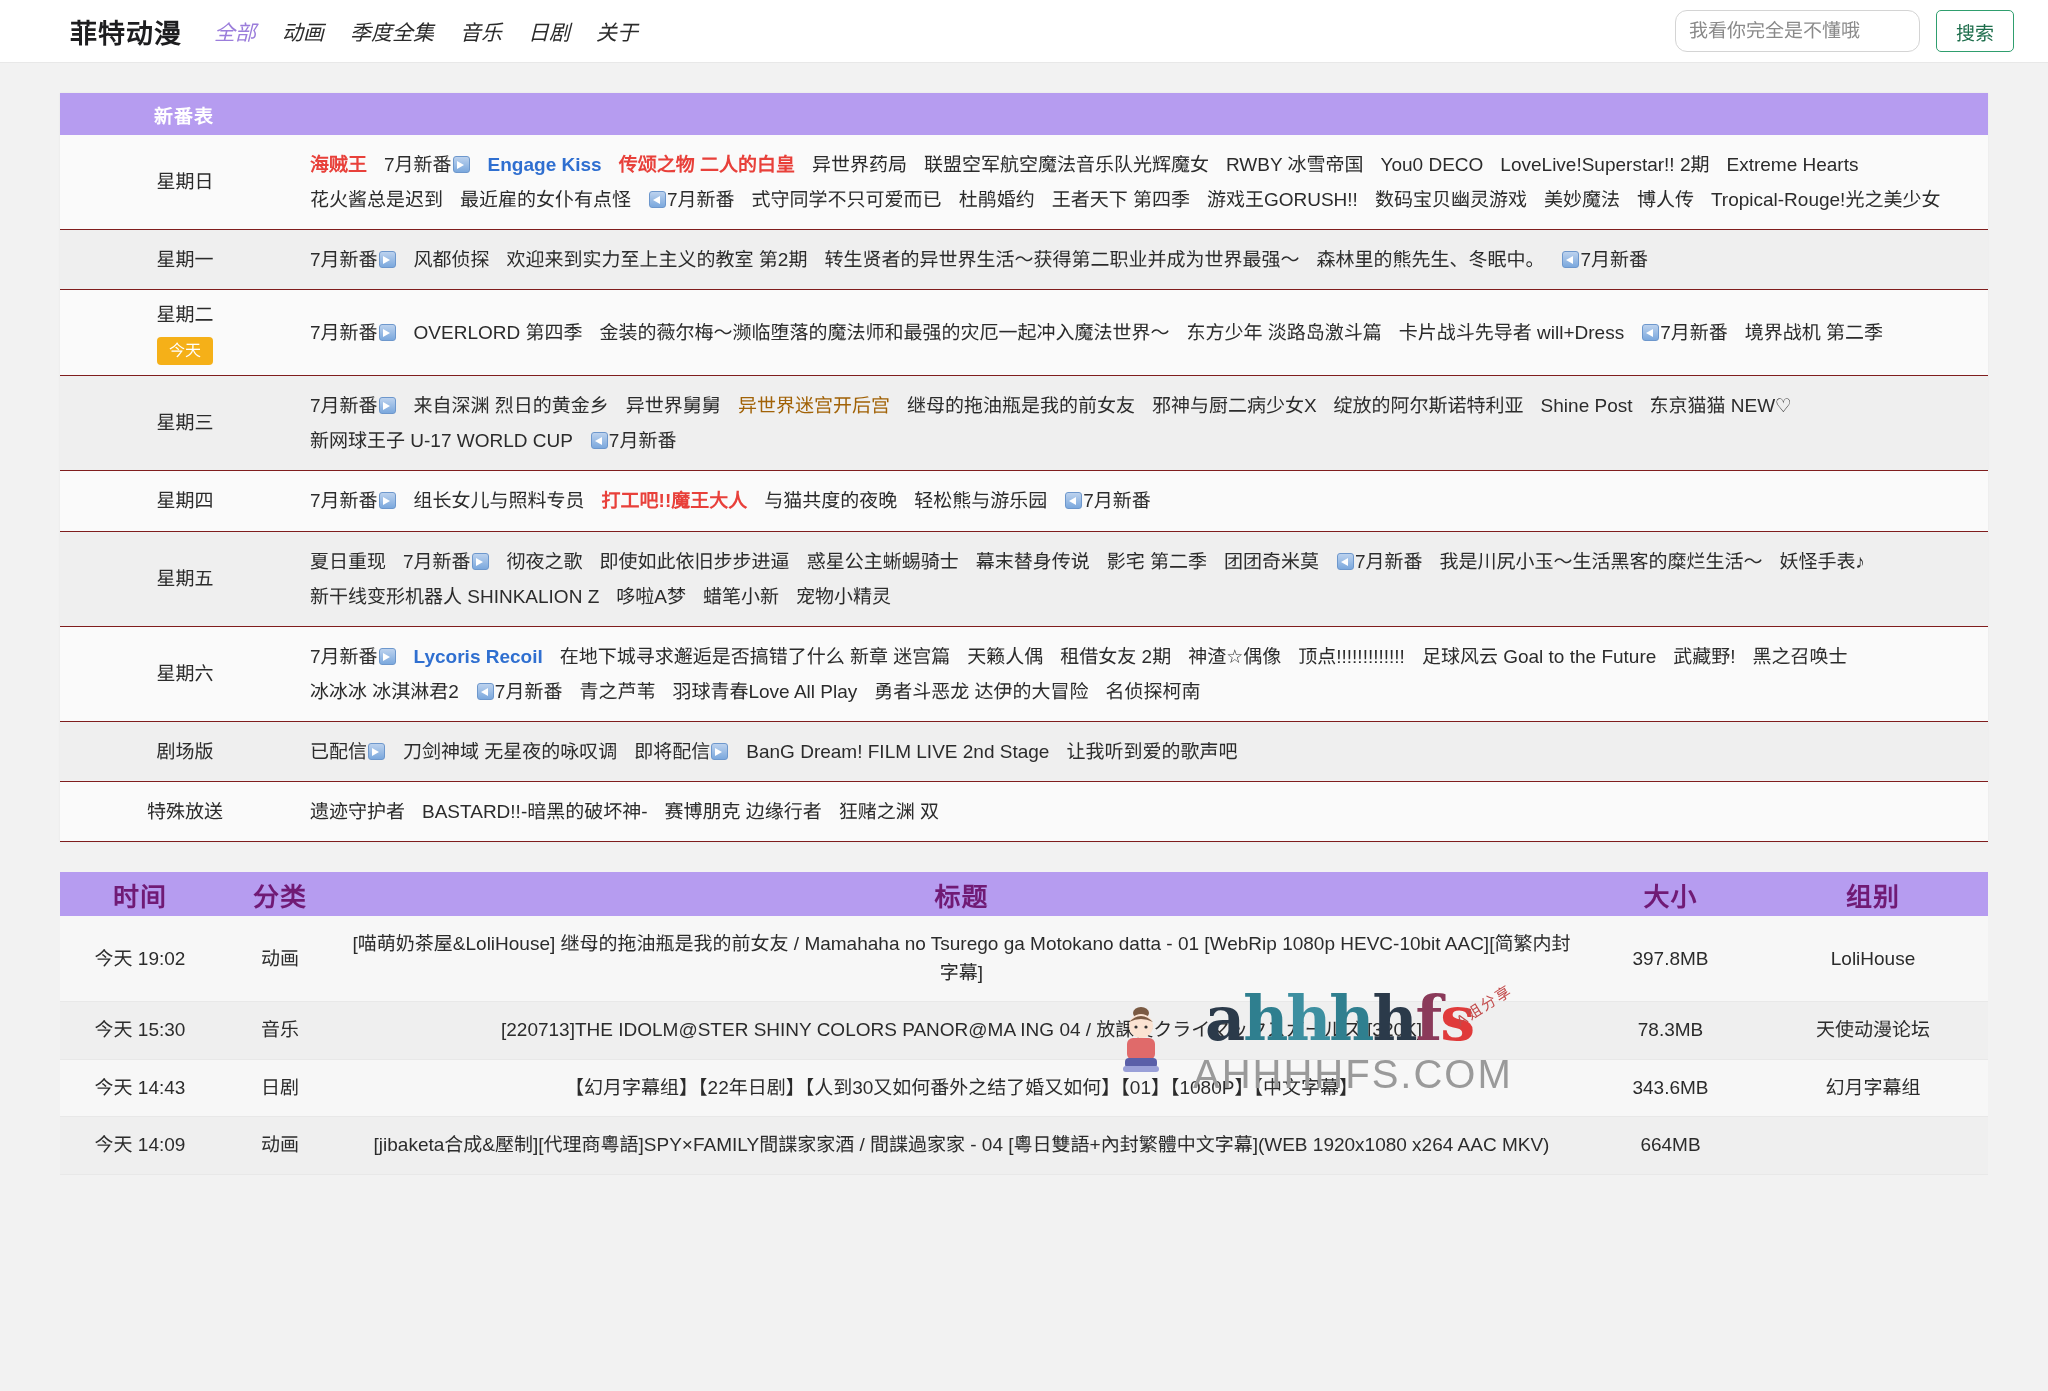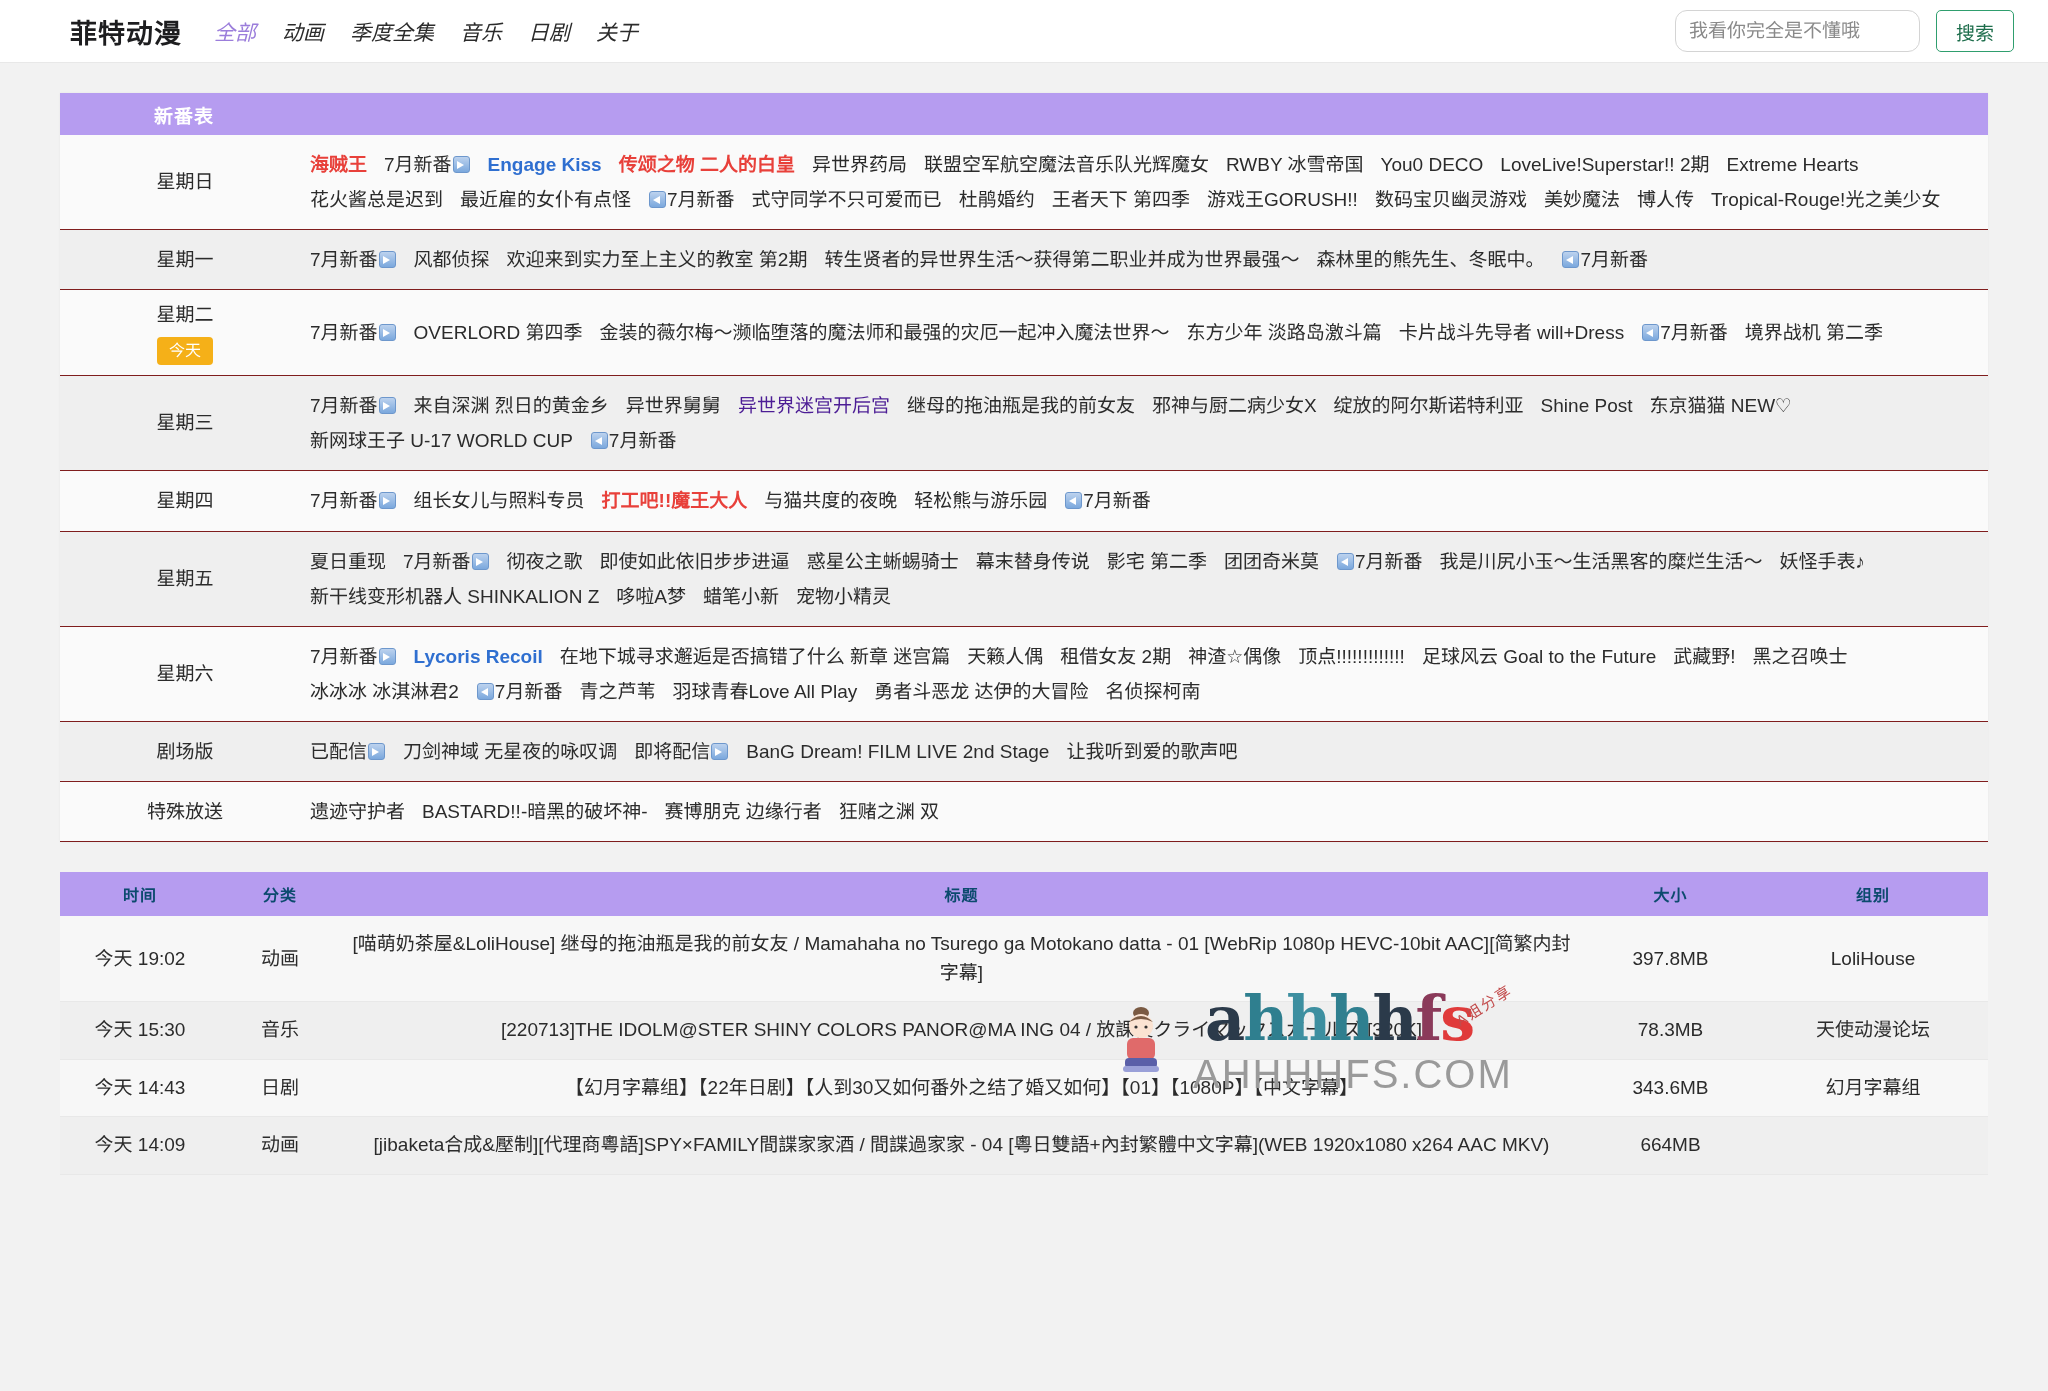--- a/index.html
+++ b/index.html
@@ -113,21 +113,21 @@
     flex: 1 1 auto;
     padding: 12px 14px 12px 0;
     font-size: 19px;
     line-height: 1.85;
     color: #2b2b2b;
     text-decoration: underline;
   }
   .t { white-space: nowrap; margin-right: 17px; display: inline-block; cursor: pointer; }
   .t.red   { color: #e8403a; font-weight: 700; }
   .t.blue  { color: #2f6fd0; font-weight: 700; }
-  .t.lblue { color: #4c1d95; }
+  .t.lblue { color: #a16207; }
   .t.plain { color: #2b2b2b; }
 
   .arrow-ico {
     display: inline-block;
     width: 17px; height: 17px;
     background: linear-gradient(#bcd2ee, #7ba8dd);
     border: 1px solid #6d97cc;
     border-radius: 3px;
     position: relative;
     vertical-align: -2px;
@@ -186,22 +186,22 @@
     position: absolute;
     left: 8px; top: 16px;
     width: 56px; height: 72px;
   }
 
   
   .dl-wrap { margin-top: 30px; background: #fff; }
   table.dl { width: 100%; border-collapse: collapse; table-layout: fixed; }
   table.dl thead th {
     background: #b69cf0;
-    color: #0c4a6e;
-    font-size: 16px;
+    color: #701a75;
+    font-size: 26px;
     font-weight: 700;
     height: 44px;
     letter-spacing: 1px;
     margin-top: 32px;
   }
   table.dl tbody td {
     font-size: 19px;
     color: #2b2b2b;
     padding: 14px 8px;
     text-align: center;

